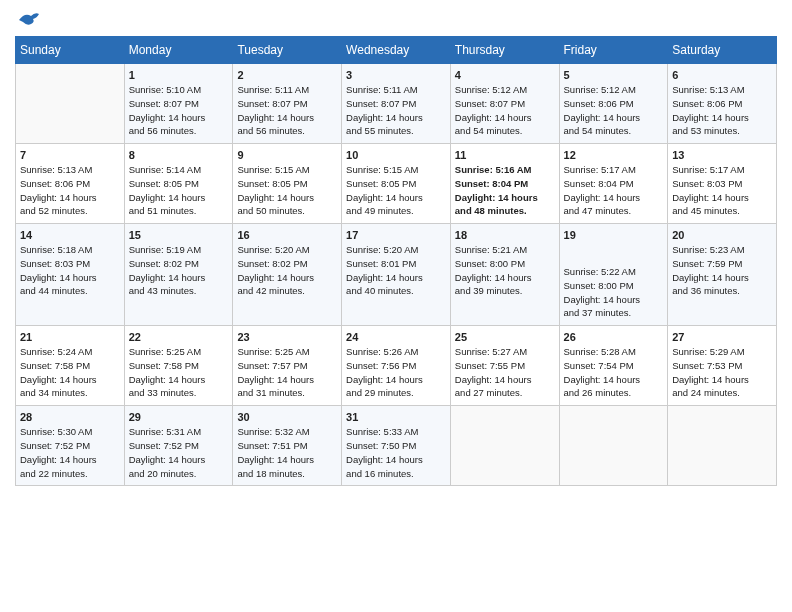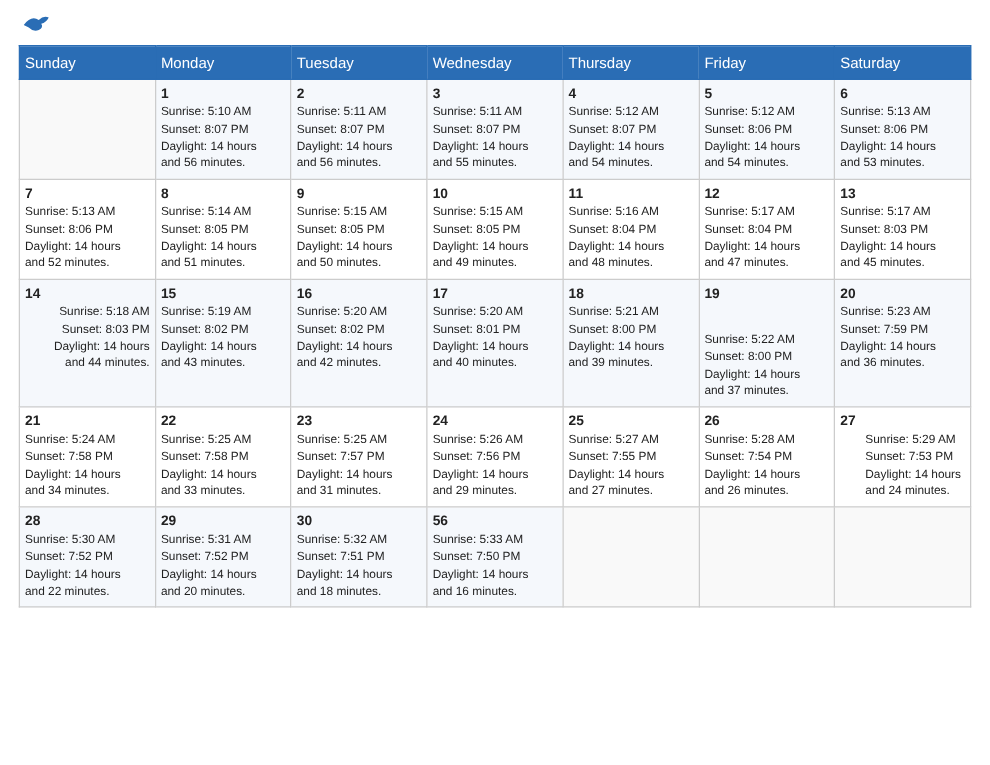--- a/index.html
+++ b/index.html
@@ -197,21 +197,21 @@
         </td>
         <td>
           <div class="day-number">10</div>
           <div class="day-info" style="white-space: pre-line;">Sunrise: 5:15 AM
 Sunset: 8:05 PM
 Daylight: 14 hours
 and 49 minutes.</div>
         </td>
         <td>
           <div class="day-number">11</div>
-          <div class="day-info" style="white-space: pre-line;">Sunrise: 5:16 AM
+          <div class="day-info" style="white-space: pre-line; font-weight: bold;">Sunrise: 5:16 AM
 Sunset: 8:04 PM
 Daylight: 14 hours
 and 48 minutes.</div>
         </td>
         <td>
           <div class="day-number">12</div>
           <div class="day-info" style="white-space: pre-line;">Sunrise: 5:17 AM
 Sunset: 8:04 PM
 Daylight: 14 hours
 and 47 minutes.</div>
@@ -220,21 +220,21 @@
           <div class="day-number">13</div>
           <div class="day-info" style="white-space: pre-line;">Sunrise: 5:17 AM
 Sunset: 8:03 PM
 Daylight: 14 hours
 and 45 minutes.</div>
         </td>
       </tr>
       <tr>
         <td>
           <div class="day-number">14</div>
-          <div class="day-info" style="white-space: pre-line; text-align: right;">Sunrise: 5:18 AM
+          <div class="day-info" style="white-space: pre-line;">Sunrise: 5:18 AM
 Sunset: 8:03 PM
 Daylight: 14 hours
 and 44 minutes.</div>
         </td>
         <td>
           <div class="day-number">15</div>
           <div class="day-info" style="white-space: pre-line;">Sunrise: 5:19 AM
 Sunset: 8:02 PM
 Daylight: 14 hours
 and 43 minutes.</div>
@@ -313,21 +313,21 @@
         </td>
         <td>
           <div class="day-number">26</div>
           <div class="day-info" style="white-space: pre-line;">Sunrise: 5:28 AM
 Sunset: 7:54 PM
 Daylight: 14 hours
 and 26 minutes.</div>
         </td>
         <td>
           <div class="day-number">27</div>
-          <div class="day-info" style="white-space: pre-line; margin-left: 20px;">Sunrise: 5:29 AM
+          <div class="day-info" style="white-space: pre-line;">Sunrise: 5:29 AM
 Sunset: 7:53 PM
 Daylight: 14 hours
 and 24 minutes.</div>
         </td>
       </tr>
       <tr>
         <td>
           <div class="day-number">28</div>
           <div class="day-info" style="white-space: pre-line;">Sunrise: 5:30 AM
 Sunset: 7:52 PM
@@ -342,21 +342,21 @@
 and 20 minutes.</div>
         </td>
         <td>
           <div class="day-number">30</div>
           <div class="day-info" style="white-space: pre-line;">Sunrise: 5:32 AM
 Sunset: 7:51 PM
 Daylight: 14 hours
 and 18 minutes.</div>
         </td>
         <td>
-          <div class="day-number">56</div>
+          <div class="day-number">31</div>
           <div class="day-info" style="white-space: pre-line;">Sunrise: 5:33 AM
 Sunset: 7:50 PM
 Daylight: 14 hours
 and 16 minutes.</div>
         </td>
         <td class="empty-cell"></td>
         <td class="empty-cell"></td>
         <td class="empty-cell"></td>
       </tr>
     </tbody>

